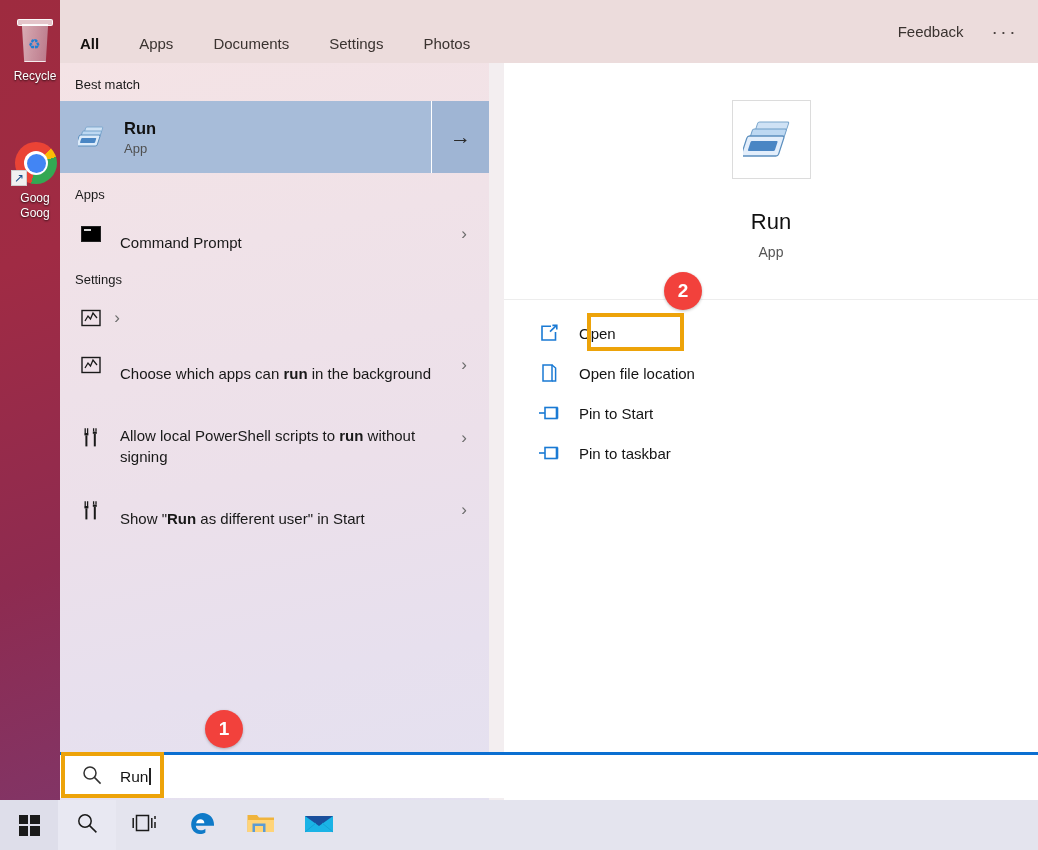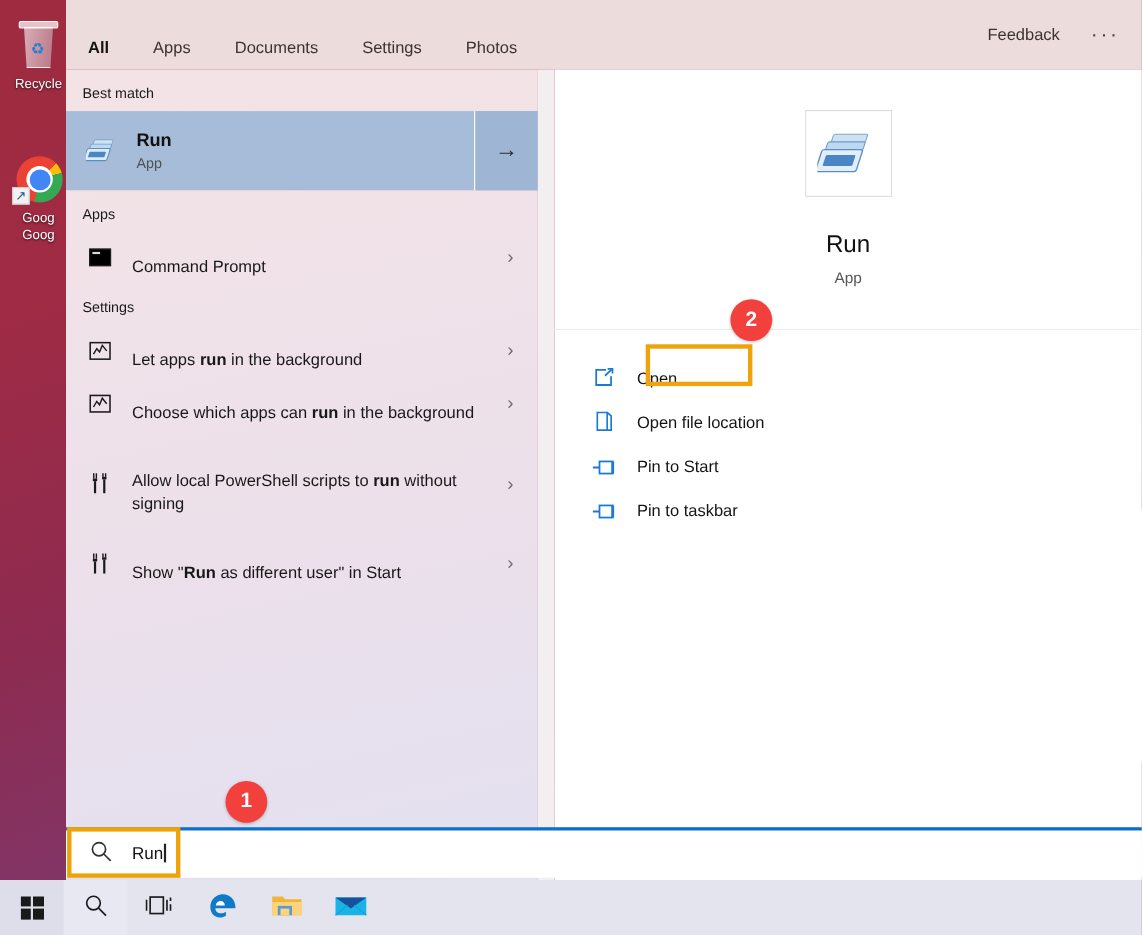--- a/index.html
+++ b/index.html
@@ -195,21 +195,21 @@
     width: 79px; height: 79px; border: 1px solid #dcdcdc;
     display: flex; align-items: center; justify-content: center;
     background: #fff;
   }
   #hero-title { font-size: 22px; color: #111; margin-top: 30px; }
   #hero-sub   { font-size: 14px; color: #555; margin-top: 9px; }
 
   
   #action-list { padding-top: 13px; }
   .act-row {
-    display: flex; align-items: flex-end;
+    display: flex; align-items: center;
     height: 40px; padding-left: 33px;
     cursor: default;
   }
   .act-icon { width: 24px; flex: 0 0 24px; display: flex; align-items: center; justify-content: center; }
   .act-label { margin-left: 18px; font-size: 15px; color: #141414; }
 
   
   #open-highlight {
     position: absolute; left: 83px; top: 250px;
     width: 97px; height: 38px;
@@ -368,21 +368,20 @@
 
     <div class="grp-header">Settings</div>
 
     <div class="res-row">
       <div class="res-icon">
         <svg class="chart-ic" viewBox="0 0 20 20">
           <rect x="1" y="2.5" width="18" height="15" fill="none" stroke="#1a1a1a" stroke-width="1.4"></rect>
           <polyline points="4,13 7,8 9.5,11 12,5 16,10" fill="none" stroke="#1a1a1a" stroke-width="1.3"></polyline>
         </svg>
       </div>
-      <div class="res-label"><span>Let apps </span><b>run</b><span> in the background</span></div>
       <div class="res-chev">›</div>
     </div>
 
     <div class="res-row">
       <div class="res-icon">
         <svg class="chart-ic" viewBox="0 0 20 20">
           <rect x="1" y="2.5" width="18" height="15" fill="none" stroke="#1a1a1a" stroke-width="1.4"></rect>
           <polyline points="4,13 7,8 9.5,11 12,5 16,10" fill="none" stroke="#1a1a1a" stroke-width="1.3"></polyline>
         </svg>
       </div>

